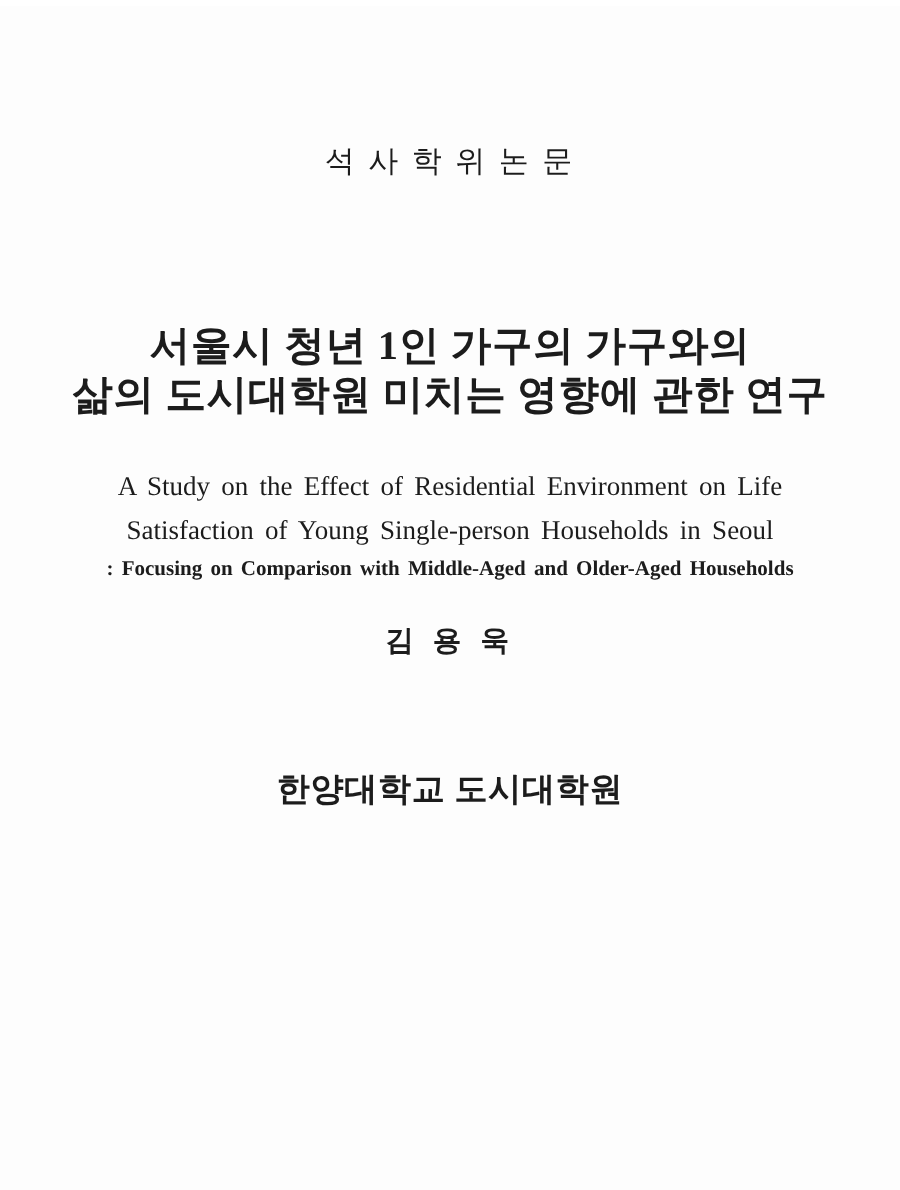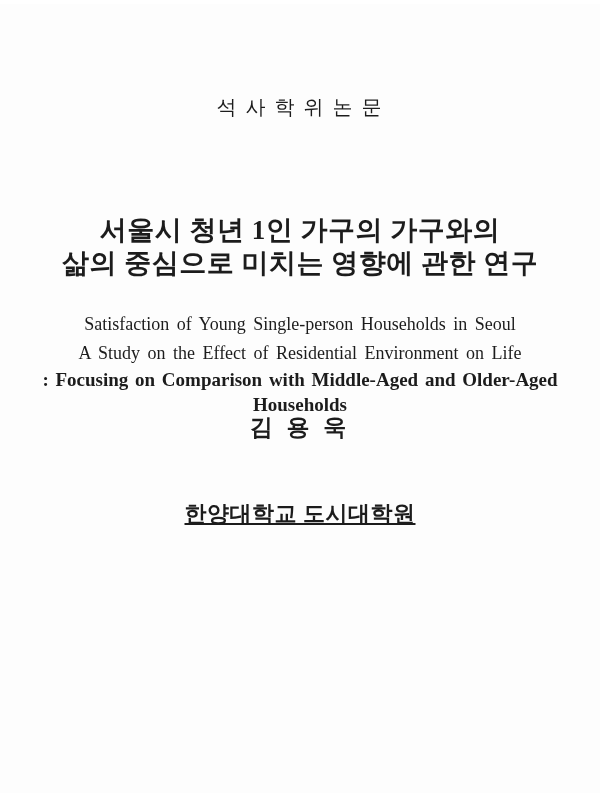--- a/index.html
+++ b/index.html
@@ -47,65 +47,64 @@
   }
   .en-title {
     top: 306px;
     font-size: 18px;
     font-weight: 500;
     line-height: 28.5px;
     word-spacing: 3px;
   }
   .en-subtitle {
     top: 363px;
-    font-size: 19px;
+    font-size: 14px;
     font-weight: 700;
     line-height: 25px;
     word-spacing: 2px;
   }
   .author {
     top: 411px;
-    font-size: 23px;
+    font-size: 19px;
     font-weight: 600;
     letter-spacing: 4px;
     line-height: 26px;
     white-space: pre;
   }
   .institution {
-    top: 496px;
+    top: 508px;
     font-size: 22px;
     font-weight: 700;
     line-height: 28px;
     letter-spacing: 0.5px;
-    text-decoration: underline;
   }
   .pub-date {
     top: 598px;
     font-size: 22px;
     font-weight: 700;
     line-height: 30px;
     white-space: pre;
   }
 </style>
 </head>
 <body>
 
 <div class="page">
 
   <div class="line thesis-type">석 사 학 위 논 문</div>
 
   <div class="line kr-title">
     <div>서울시 청년 1인 가구의 가구와의</div>
-    <div>삶의 중심으로 미치는 영향에 관한 연구</div>
+    <div>삶의 도시대학원 미치는 영향에 관한 연구</div>
   </div>
 
 
   <div class="line en-title">
+    <div>A Study on the Effect of Residential Environment on Life</div>
     <div>Satisfaction of Young Single-person Households in Seoul</div>
-    <div>A Study on the Effect of Residential Environment on Life</div>
   </div>
 
   <div class="line en-subtitle">: Focusing on Comparison with Middle-Aged and Older-Aged Households</div>
 
   <div class="line author">김 용 욱</div>
 
   <div class="line institution">한양대학교 도시대학원</div>
 
 
 </div>

